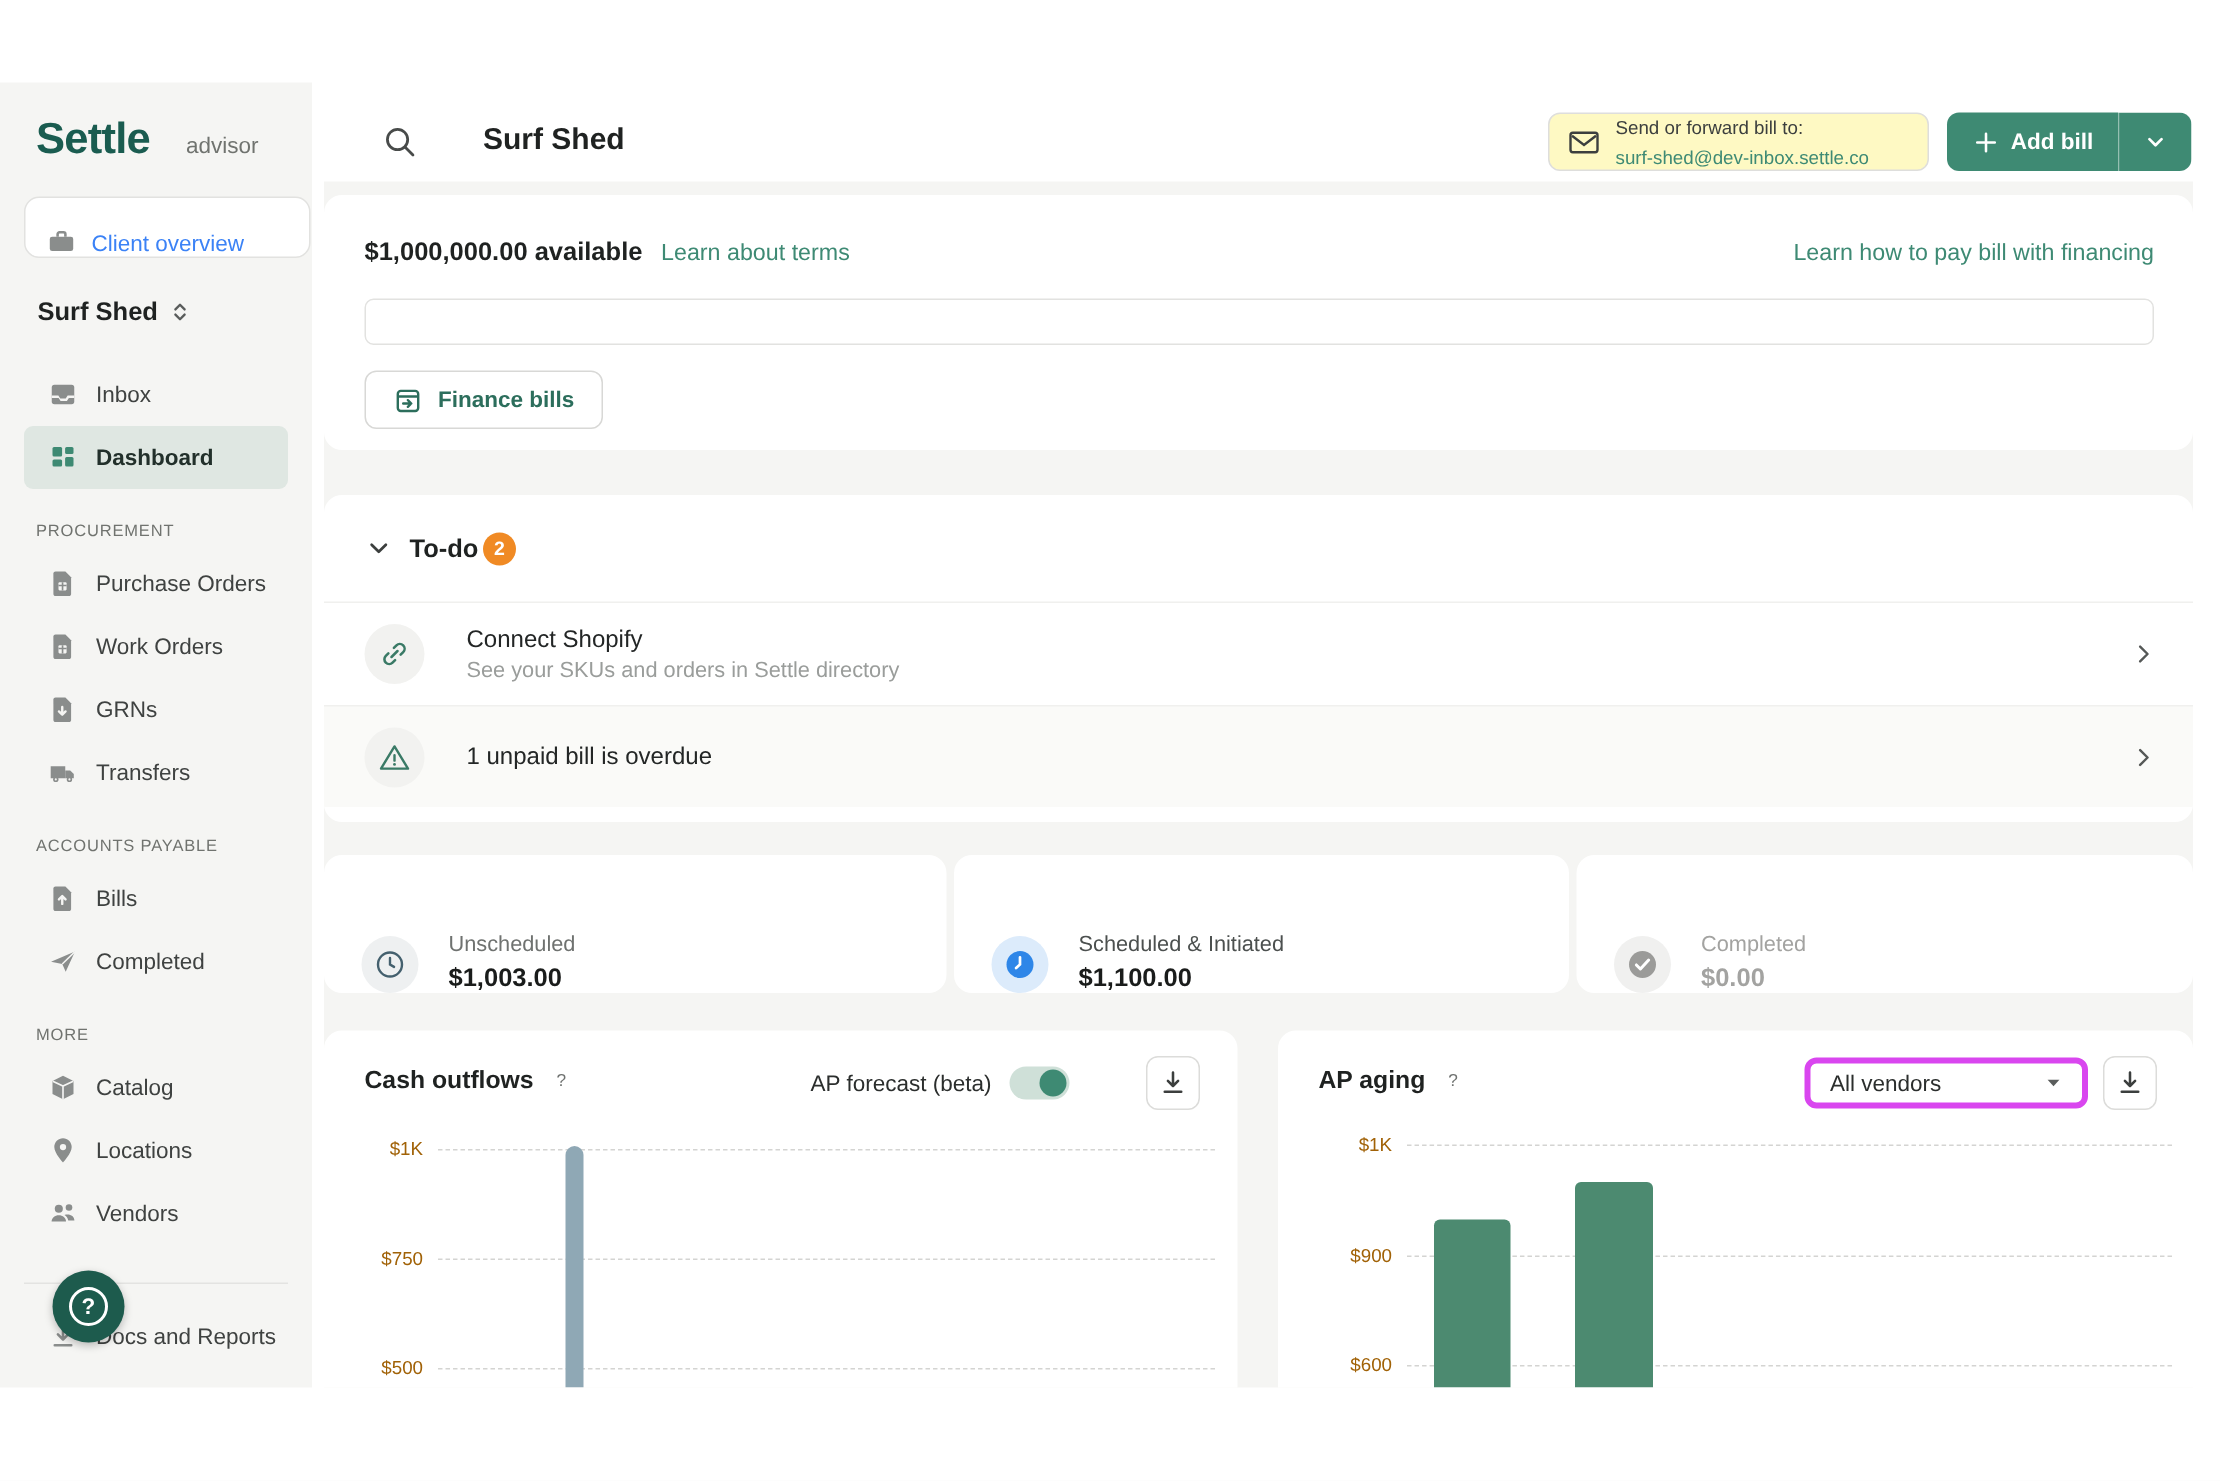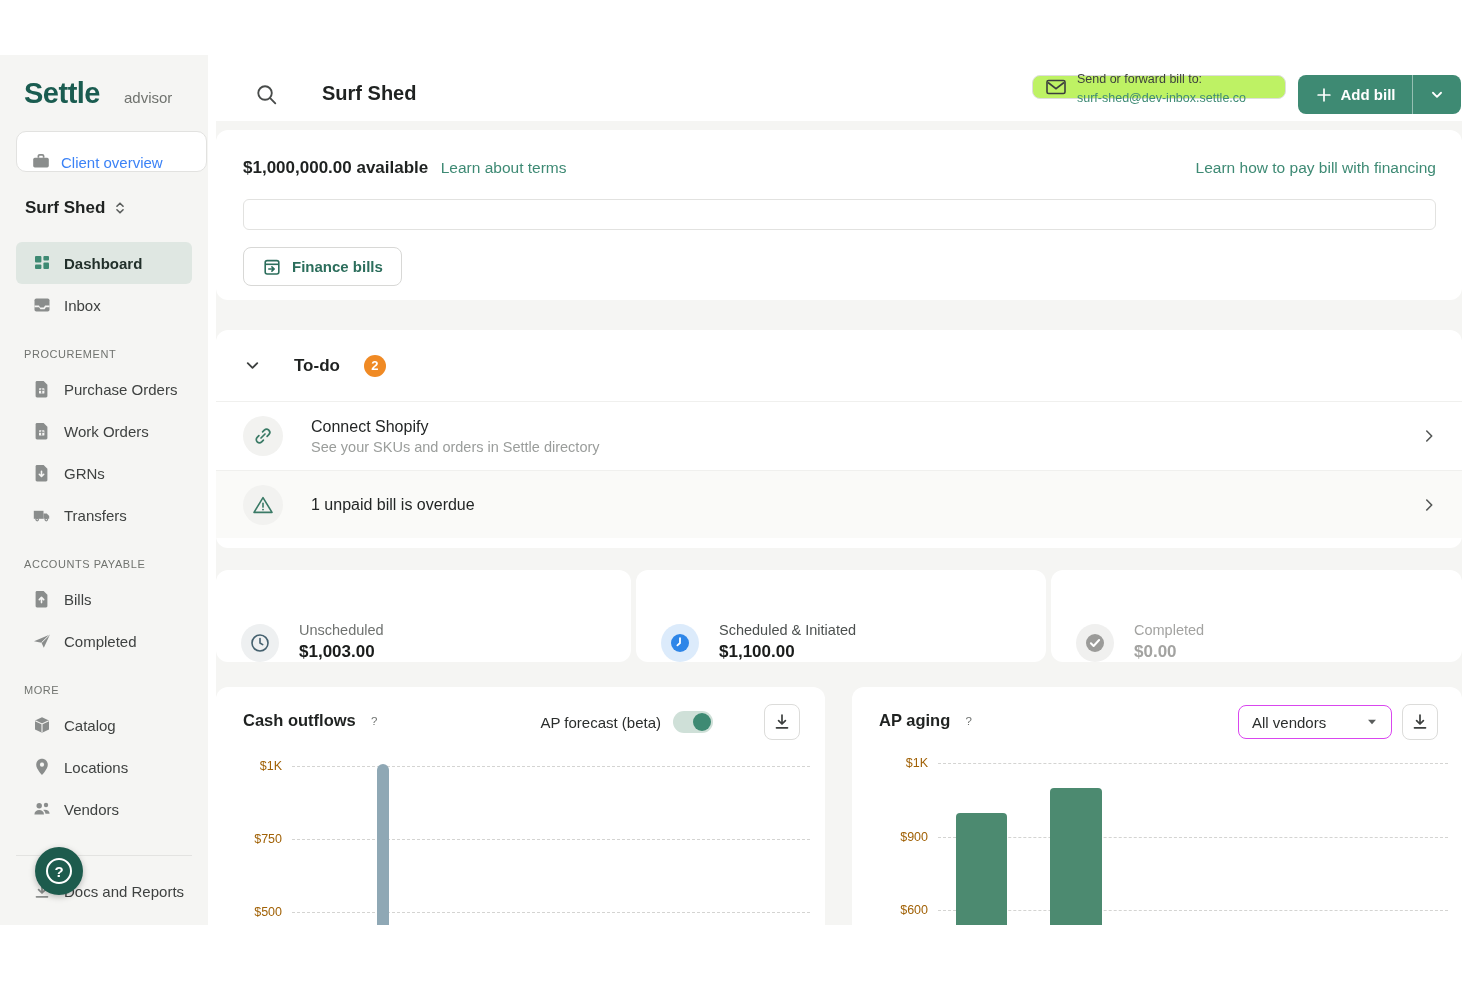--- a/index.html
+++ b/index.html
@@ -27,21 +27,21 @@
   .icon20 { width:20px; height:20px; flex:none; }
   .fab { position:absolute; left:35px; top:847px; width:48px; height:48px; border-radius:50%;
     background:#1d5b4d; display:flex; align-items:center; justify-content:center; cursor:pointer;
     box-shadow:0 2px 6px rgba(0,0,0,.25); z-index:5; }
   .fab-inner { width:26px; height:26px; border:2px solid #fff; border-radius:50%; color:#fff;
     font-size:15px; font-weight:bold; display:flex; align-items:center; justify-content:center; }
 
   
   .search-btn { position:absolute; left:255px; top:83px; width:24px; height:24px; cursor:pointer; }
   .page-title { position:absolute; left:322px; top:82px; font-size:20px; font-weight:600; color:#1f2221; }
-  .fwd-box { position:absolute; left:1032px; top:75px; width:254px; height:24px; background:#bef264;
+  .fwd-box { position:absolute; left:1032px; top:75px; width:254px; height:39px; background:#fef9c3;
     border:1px solid #dededc; border-radius:8px; display:flex; align-items:center; gap:10px;
     padding-left:12px; cursor:pointer; }
   .fwd-lines { line-height:1.2; }
   .fwd-label { font-size:12.5px; color:#3c3f3e; }
   .fwd-email { font-size:12.5px; color:#3e8a74; }
   .addbill { position:absolute; left:1298px; top:75px; height:39px; display:flex; }
   .addbill-main { width:114px; background:#3e8a73; border:none; border-radius:8px 0 0 8px; color:#fff;
     font-size:15px; display:flex; align-items:center; justify-content:center; gap:8px; cursor:pointer;font-weight:bold; }
   .addbill-caret { width:49px; background:#3e8a73; border:none; border-left:1px solid rgba(255,255,255,.45);
     border-radius:0 8px 8px 0; display:flex; align-items:center; justify-content:center; cursor:pointer; }
@@ -56,21 +56,21 @@
   .fin-amount { font-size:17px; font-weight:bold; color:#1f2221; }
   .green-link { font-size:15.5px; color:#3e8a74; cursor:pointer; }
   .fin-bar { position:absolute; left:27px; right:26px; top:69px; height:31px; background:#fff;
     border:1px solid #e2e2e0; border-radius:6px; }
   .fin-btn { position:absolute; left:27px; top:117px; height:39px; padding:0 18px; background:#fff;
     border:1px solid #d8d8d6; border-radius:8px; display:flex; align-items:center; gap:10px;
     font-size:15px; font-weight:600; color:#2c6e5c; cursor:pointer; }
 
   
   .todo-card { left:216px; top:330px; width:1246px; height:218px; overflow:hidden; }
-  .todo-head { height:72px; display:flex; align-items:center; gap:32px; padding-left:27px;
+  .todo-head { height:72px; display:flex; align-items:center; gap:11px; padding-left:27px;
     border-bottom:1px solid #f0f0ee; }
   .todo-title { font-size:17px; font-weight:bold; }
   .todo-badge { width:22px; height:22px; border-radius:50%; background:#f08a24; color:#fff;
     font-size:13px; font-weight:bold; display:flex; align-items:center; justify-content:center; }
   .todo-row { height:68px; display:flex; align-items:center; padding:0 24px 0 27px; gap:28px; cursor:pointer; }
   .todo-row + .todo-row { border-top:1px solid #f0f0ee; }
   .todo-row.alt { background:#fafaf8; }
   .todo-ic { width:40px; height:40px; border-radius:50%; background:#f2f2f0; display:flex;
     align-items:center; justify-content:center; flex:none; }
   .todo-texts { flex:1; }
@@ -90,22 +90,22 @@
   .chart-title { font-size:16.5px; font-weight:bold; }
   .qmark { width:17px; height:17px; border:1.4px solid #85888
 7; border-radius:50%; color:#6f7270;
     font-size:11.5px; display:flex; align-items:center; justify-content:center; border-color:#8c8f8e; }
   .dl-btn { position:absolute; top:17px; width:36px; height:36px; background:#fff; border:1px solid #dcdcda;
     border-radius:8px; display:flex; align-items:center; justify-content:center; cursor:pointer; }
   .toggle-row { position:absolute; top:24px; right:112px; display:flex; align-items:center; gap:12px; }
   .toggle-label { font-size:15px; color:#2b2e2d; }
   .toggle { width:40px; height:22px; border-radius:11px; background:#cfe0d8; position:relative; cursor:pointer; }
   .toggle .knob { position:absolute; right:2px; top:2px; width:18px; height:18px; border-radius:50%; background:#3e8a73; }
-  .vendor-select { position:absolute; top:18px; right:70px; width:154px; height:34px; background:#fff;
-    border:1px solid #d946ef; border-radius:8px; display:flex; align-items:center; justify-content:space-between;
+  .vendor-select { position:absolute; top:18px; right:70px; width:189px; height:34px; background:#fff;
+    border:4px solid #d946ef; border-radius:8px; display:flex; align-items:center; justify-content:space-between;
     padding:0 12px 0 13px; font-size:15px; color:#2b2e2d; cursor:pointer; }
   .ytick { position:absolute; width:56px; text-align:right; font-size:12.5px; color:#a16207; transform:translateY(-50%); }
   .gline { position:absolute; border-top:1px dashed #d4d4d2; height:0; }
   .bar { position:absolute; }
 
   svg { display:block; }
 </style>
 </head>
 <body>
 
@@ -130,39 +130,39 @@
     <div class="org-row">
       <span class="org-name">Surf Shed</span>
       <span>
         <svg viewBox="0 0 16 20" width="14" height="18">
             <path d="M4.5 8L8 4.5 11.5 8M4.5 12L8 15.5 11.5 12" fill="none" stroke="#595c5b" stroke-width="1.8" stroke-linecap="round" stroke-linejoin="round"></path>
           </svg>
       </span>
     </div>
 
     <nav class="nav">
+      <div class="nav-item">
+        <span class="icon20">
+          <svg viewBox="0 0 20 20" width="20" height="20">
+              <rect x="2.5" y="3.5" width="15" height="13" rx="1.8" fill="#8a8d8c"></rect>
+              <path d="M2.5 10.6h4.4l1.3 2h3.6l1.3-2h4.4v1.7h-3.6l-1.3 2H8.4l-1.3-2H2.5z" fill="#f5f5f3"></path>
+            </svg>
+        </span>
+        <span>Inbox</span>
+      </div>
       <div class="nav-item active">
         <span class="icon20">
           <svg viewBox="0 0 20 20" width="20" height="20" fill="#3e8a73">
               <rect x="3" y="3" width="6.4" height="6.4" rx="1"></rect>
               <rect x="11.4" y="3" width="5.6" height="4.6" rx="1"></rect>
               <rect x="3" y="11.4" width="6.4" height="4.6" rx="1"></rect>
               <rect x="11.4" y="9.6" width="5.6" height="6.4" rx="1"></rect>
             </svg>
         </span>
         <span>Dashboard</span>
-      </div>
-      <div class="nav-item">
-        <span class="icon20">
-          <svg viewBox="0 0 20 20" width="20" height="20">
-              <rect x="2.5" y="3.5" width="15" height="13" rx="1.8" fill="#8a8d8c"></rect>
-              <path d="M2.5 10.6h4.4l1.3 2h3.6l1.3-2h4.4v1.7h-3.6l-1.3 2H8.4l-1.3-2H2.5z" fill="#f5f5f3"></path>
-            </svg>
-        </span>
-        <span>Inbox</span>
       </div>
 
       <div class="section-label">PROCUREMENT</div>
       <div class="nav-item">
         <span class="icon20">
           <svg viewBox="0 0 20 20" width="20" height="20">
               <path d="M5 2h6.6L15.4 5.8V17c0 .8-.6 1.4-1.4 1.4H5c-.8 0-1.4-.6-1.4-1.4V3.4C3.6 2.6 4.2 2 5 2z" fill="#8a8d8c"></path>
               <rect x="7" y="9.2" width="5.4" height="5.4" rx="0.7" fill="#f5f5f3"></rect>
               <path d="M7 11.3h5.4M9.7 9.2v5.4" stroke="#8a8d8c" stroke-width="1.1"></path>
             </svg>

